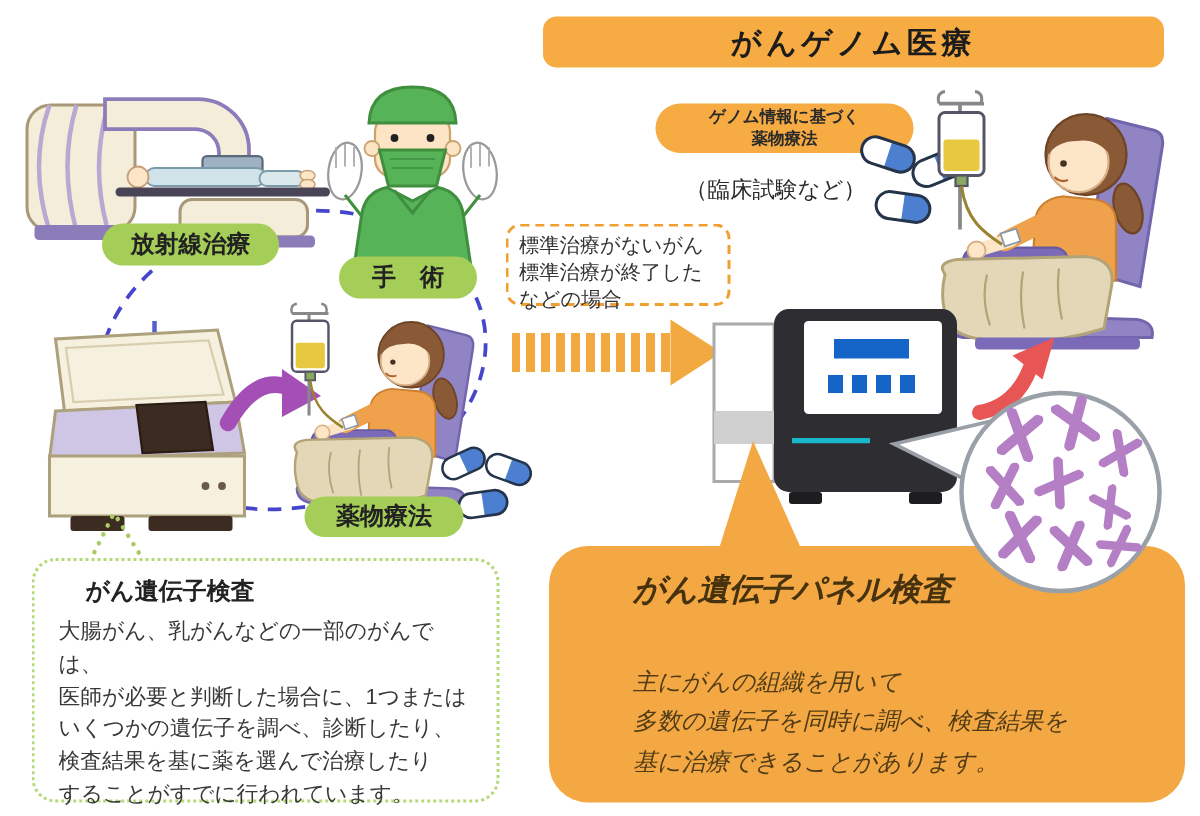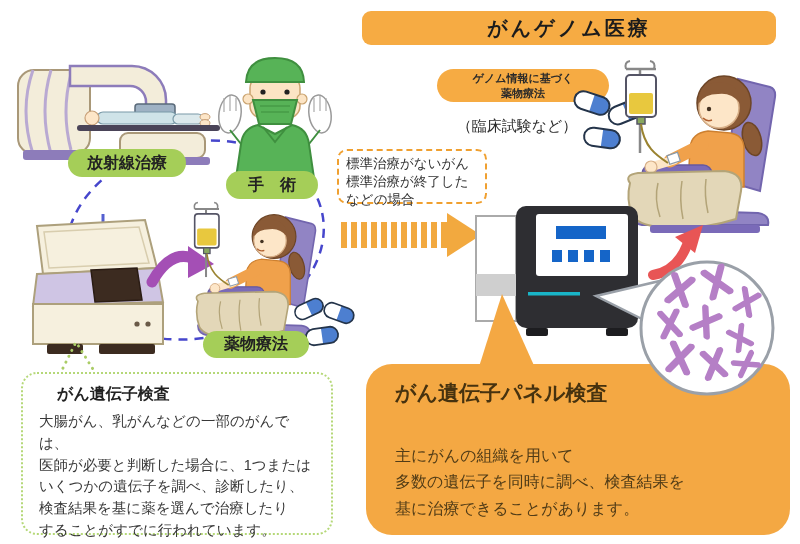--- a/index.html
+++ b/index.html
@@ -66,21 +66,22 @@
     border:2px dotted #b5d878;border-radius:16px;background:#fff;
     padding:10px 16px;box-sizing:border-box;
   }
   .gene-box .title{font-size:16px;font-weight:600;color:#222;margin:0 0 6px 18px;}
   .gene-box .body{font-size:14.5px;line-height:1.5;color:#383838;white-space:pre-line;}
 
   
   .panel-box{
     position:absolute;left:366px;top:364px;width:424px;height:171px;
     background:#f4a843;border-radius:26px;box-sizing:border-box;
-    padding:15px 20px 0 29px;
+    padding:15px 20px 0 56px;
+    font-style:italic;
   }
   .panel-box .title{font-size:21px;font-weight:600;color:#46320f;margin:0 0 12px 0;}
   .panel-box .body{font-size:16px;line-height:1.65;color:#513c17;font-weight:500;white-space:pre-line;margin-top:36px;}
   .panel-tail{
     position:absolute;left:478px;top:294px;width:0;height:0;
     border-left:24px solid transparent;border-right:34px solid transparent;
     border-bottom:76px solid #f4a843;
   }
 </style>
 </head>

